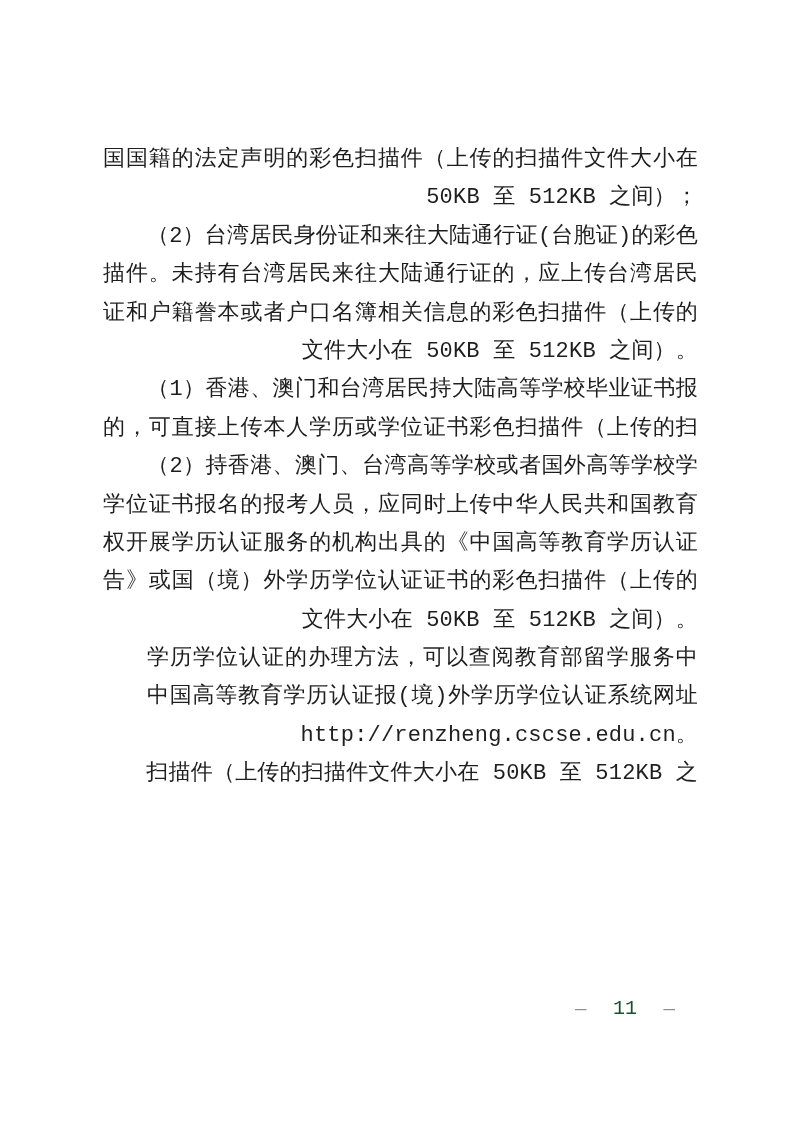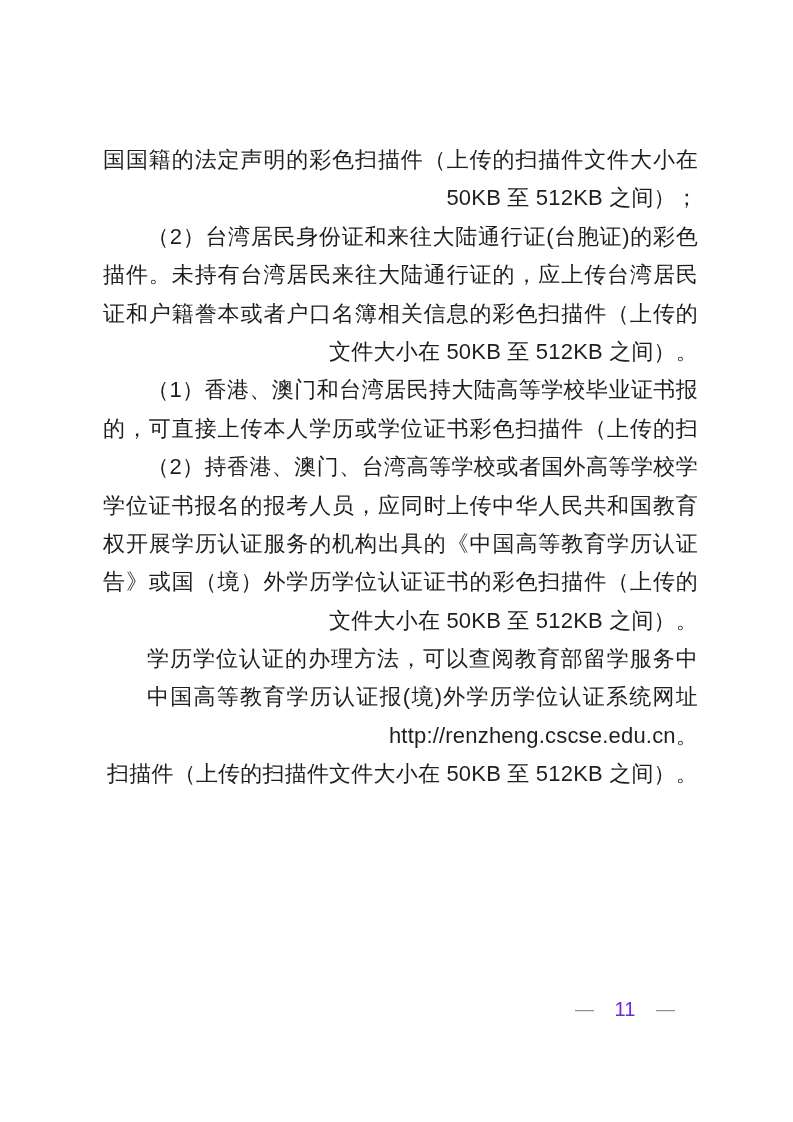--- a/index.html
+++ b/index.html
@@ -6,21 +6,21 @@
     margin: 0;
     padding: 0;
     background: #ffffff;
   }
   .page {
     position: relative;
     width: 793px;
     height: 1122px;
     background: #ffffff;
     overflow: hidden;
-    font-family: Liberation Sans, sans-serif;
+    font-family: Liberation Mono, monospace;
     color: #1e1e1e;
   }
   .content {
     position: absolute;
     left: 103px;
     top: 141px;
     width: 595px;
   }
   .line {
     font-size: 22px;
@@ -46,21 +46,21 @@
     align-items: center;
     justify-content: space-between;
     font-size: 20px;
     line-height: 28px;
   }
   .pagenum .dash {
     color: #8f8f8f;
     font-size: 19px;
   }
   .pagenum .num {
-    color: #6d28d9;
+    color: #14532d;
     font-size: 20px;
   }
 </style>
 </head>
 <body>
 
 <div class="page">
 
   <div class="content">
       <div class="line justify">国国籍的法定声明的彩色扫描件（上传的扫描件文件大小在</div>

